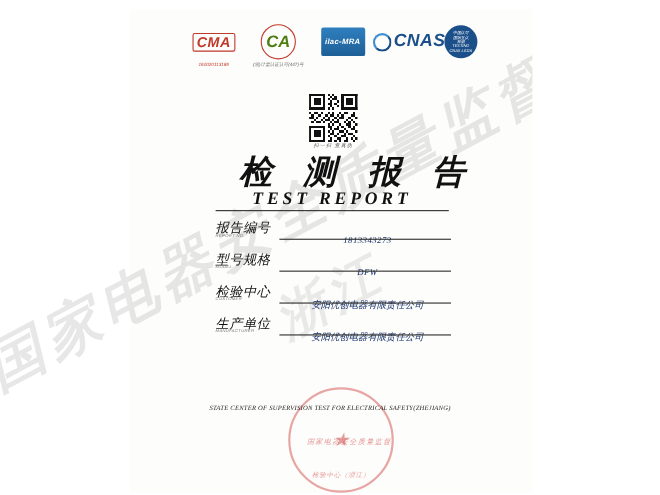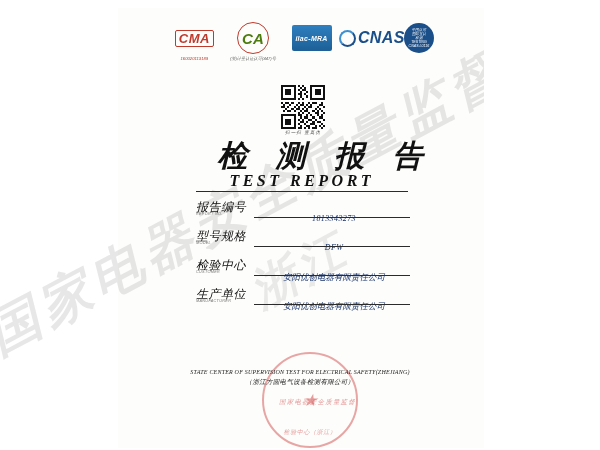--- a/index.html
+++ b/index.html
@@ -564,15 +564,14 @@
   </div>
 
   <div class="seal">
     <div class="seal-arc-top">国家电器安全质量监督</div>
     <div class="seal-star">★</div>
     <div class="seal-arc-bottom">检验中心（浙江）</div>
   </div>
 
   <div class="footer">
     <div class="org-en">STATE CENTER OF SUPERVISION TEST FOR ELECTRICAL SAFETY(ZHEJIANG)</div>
-    <div class="org-sub">（浙江方圆电气设备检测有限公司）</div>
   </div>
 </div>
 
 </body></html>

